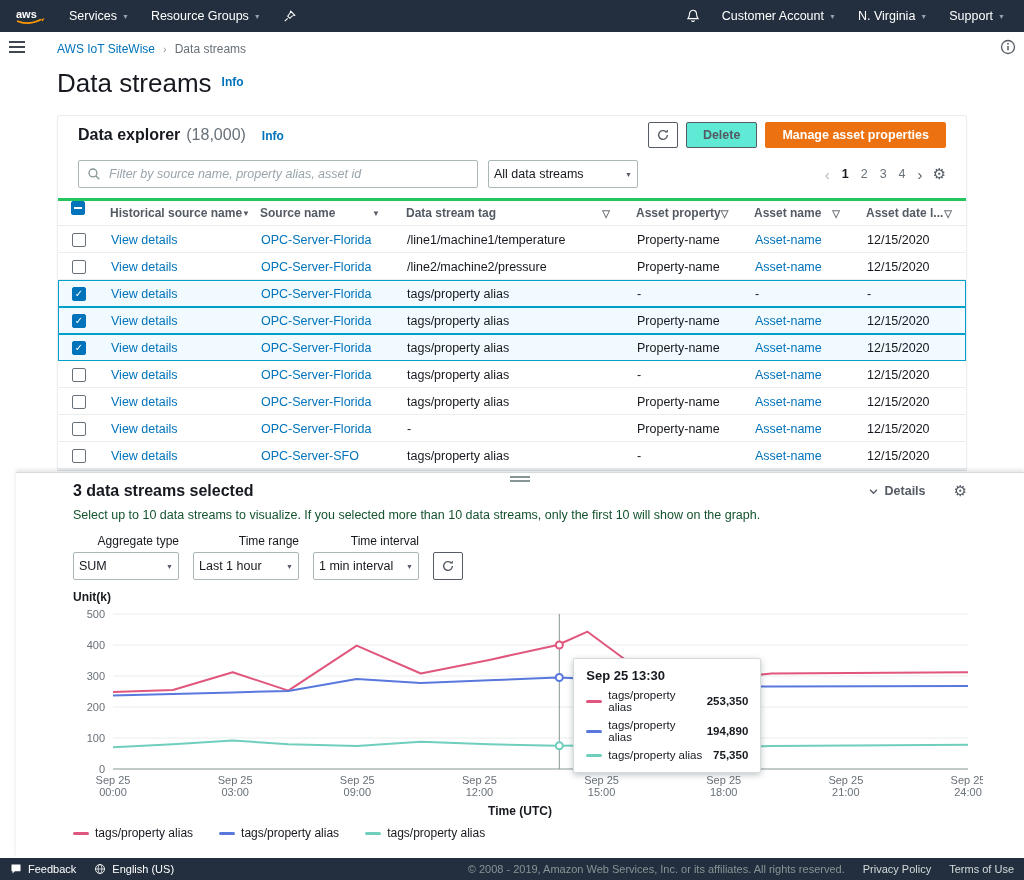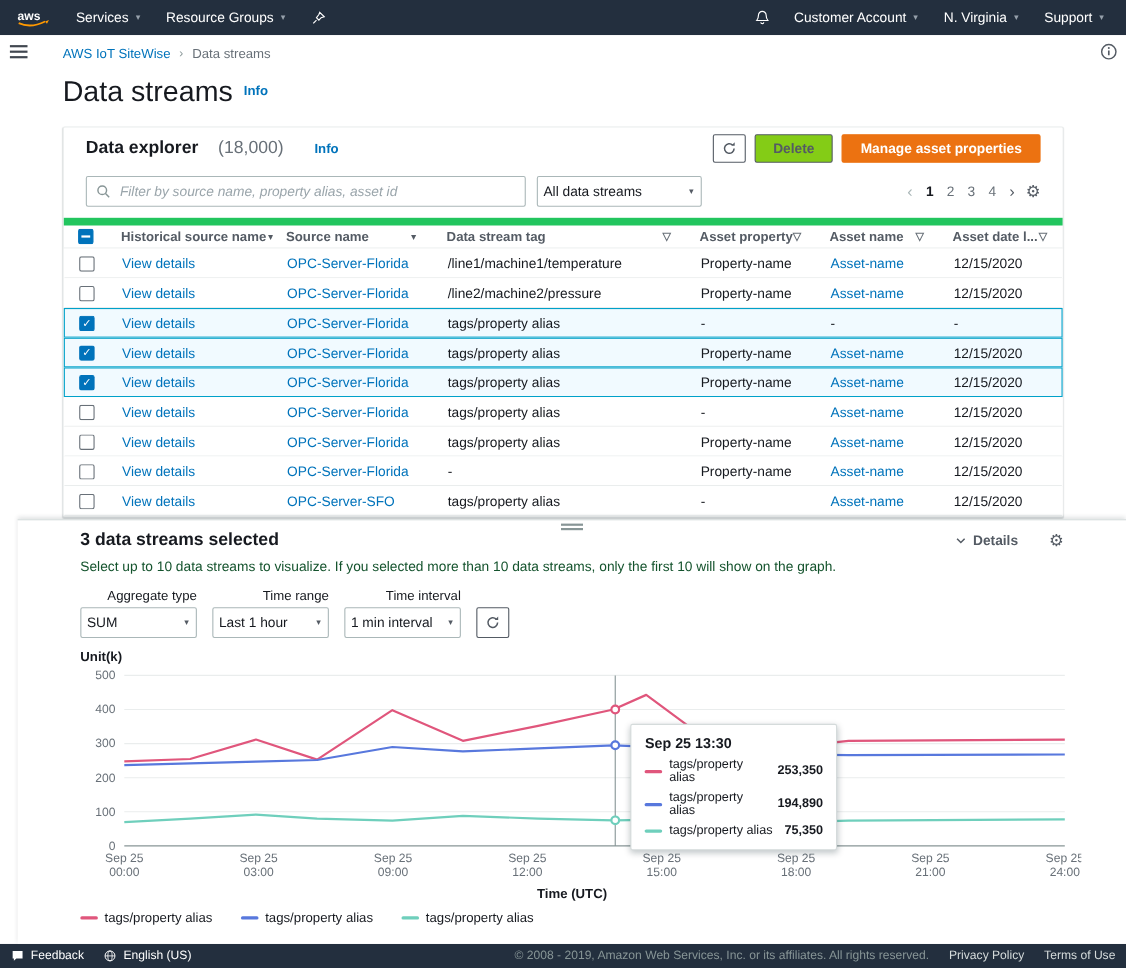--- a/index.html
+++ b/index.html
@@ -24,45 +24,45 @@
   .breadcrumb a { color:#0073bb; text-decoration:none; cursor:pointer; }
   .bc-sep { color:#879596; font-size:11px; }
   .bc-current { color:#687078; }
 
   .page-title { margin-top:12px; font-size:26px; font-weight:400; color:#16191f; }
   .info-link { font-size:12px; font-weight:700; color:#0073bb; margin-left:10px; vertical-align:6px; cursor:pointer; }
 
   
   .card { margin-top:16px; border:1px solid #eaeded; border-radius:2px; background:#fff; box-shadow:0 1px 1px rgba(0,28,36,.15); }
   .card-header { display:flex; align-items:center; justify-content:space-between; padding:6px 20px; }
-  .card-title-wrap { font-size:16px; font-weight:700; color:#16191f; display:flex; align-items:baseline; gap:18px; }
+  .card-title-wrap { font-size:16px; font-weight:700; color:#16191f; display:flex; align-items:baseline; gap:6px; }
   .counter { color:#687078; font-weight:400; }
   .hdr-actions { display:flex; align-items:center; gap:8px; }
-  .btn { height:26px; padding:0 16px; font-size:12.5px; font-weight:700; color:#545b64; background:#84cc16; border:1px solid #545b64; border-radius:2px; cursor:pointer; font-family:inherit; }
+  .btn { height:26px; padding:0 16px; font-size:12.5px; font-weight:700; color:#545b64; background:#5eead4; border:1px solid #545b64; border-radius:2px; cursor:pointer; font-family:inherit; }
   .btn-icon { width:30px; height:26px; display:flex; align-items:center; justify-content:center; background:#fff; border:1px solid #545b64; border-radius:2px; cursor:pointer; }
   .btn-primary { background:#ec7211; border-color:#ec7211; color:#fff; }
 
   .filter-row { display:flex; align-items:center; padding:6px 20px 10px; }
   .search-box { position:relative; width:400px; }
   .search-box svg { position:absolute; left:9px; top:7px; }
   .search-box input { width:100%; height:28px; border:1px solid #aab7b8; border-radius:2px; padding:0 8px 0 30px; font-size:12.5px; font-family:inherit; color:#16191f; }
   .search-box input::placeholder { color:#9aa5ab; font-style:italic; }
   .select { height:28px; border:1px solid #aab7b8; border-radius:2px; background:#fff; display:flex; align-items:center; justify-content:space-between; padding:0 5px; font-size:12.5px; color:#16191f; cursor:pointer; }
   .select .caret { color:#545b64; }
   .scope-select { width:150px; margin-left:10px; }
   .pagination { margin-left:auto; display:flex; align-items:center; gap:12px; font-size:12.5px; color:#687078; }
   .pagination .chev { font-size:15px; cursor:pointer; line-height:1; }
   .chev-prev { color:#aab7b8; }
   .chev-next { color:#545b64; }
   .page-num { cursor:pointer; }
   .page-num.current { color:#16191f; font-weight:700; }
   .gear { font-size:15px; color:#545b64; cursor:pointer; margin-left:10px; }
 
   
-  .thead { display:flex; align-items:center; height:28px; border-top:7px solid #22c55e; border-bottom:1px solid #eaeded; font-size:12px; font-weight:700; color:#545b64; }
+  .thead { display:flex; height:28px; border-top:3px solid #22c55e; border-bottom:1px solid #eaeded; font-size:12px; font-weight:700; color:#545b64; }
   .trow { display:flex; align-items:center; height:27px; font-size:12.5px; border:1px solid transparent; border-bottom:1px solid #eaeded; background:#fff; }
   .trow.selected { background:#f1faff; border:1px solid #00a1c9; }
   .cell { padding-left:12px; white-space:nowrap; overflow:hidden; }
   .c0 { width:40px; padding-left:0; display:flex; justify-content:center; }
   .c1 { width:150px; } .c2 { width:146px; } .c3 { width:230px; } .c4 { width:118px; } .c5 { width:112px; } .c6 { flex:1; }
   .hcell { display:flex; align-items:center; justify-content:space-between; padding-right:14px; }
   .hicon.sort-desc { font-size:8px; color:#545b64; }
   .hicon.filter { font-size:10px; color:#687078; }
   a.tlink { color:#0073bb; text-decoration:none; cursor:pointer; }
   .checkbox { width:14px; height:14px; border:1px solid #687078; border-radius:2px; background:#fff; display:flex; align-items:center; justify-content:center; font-size:10px; color:#fff; cursor:pointer; }

